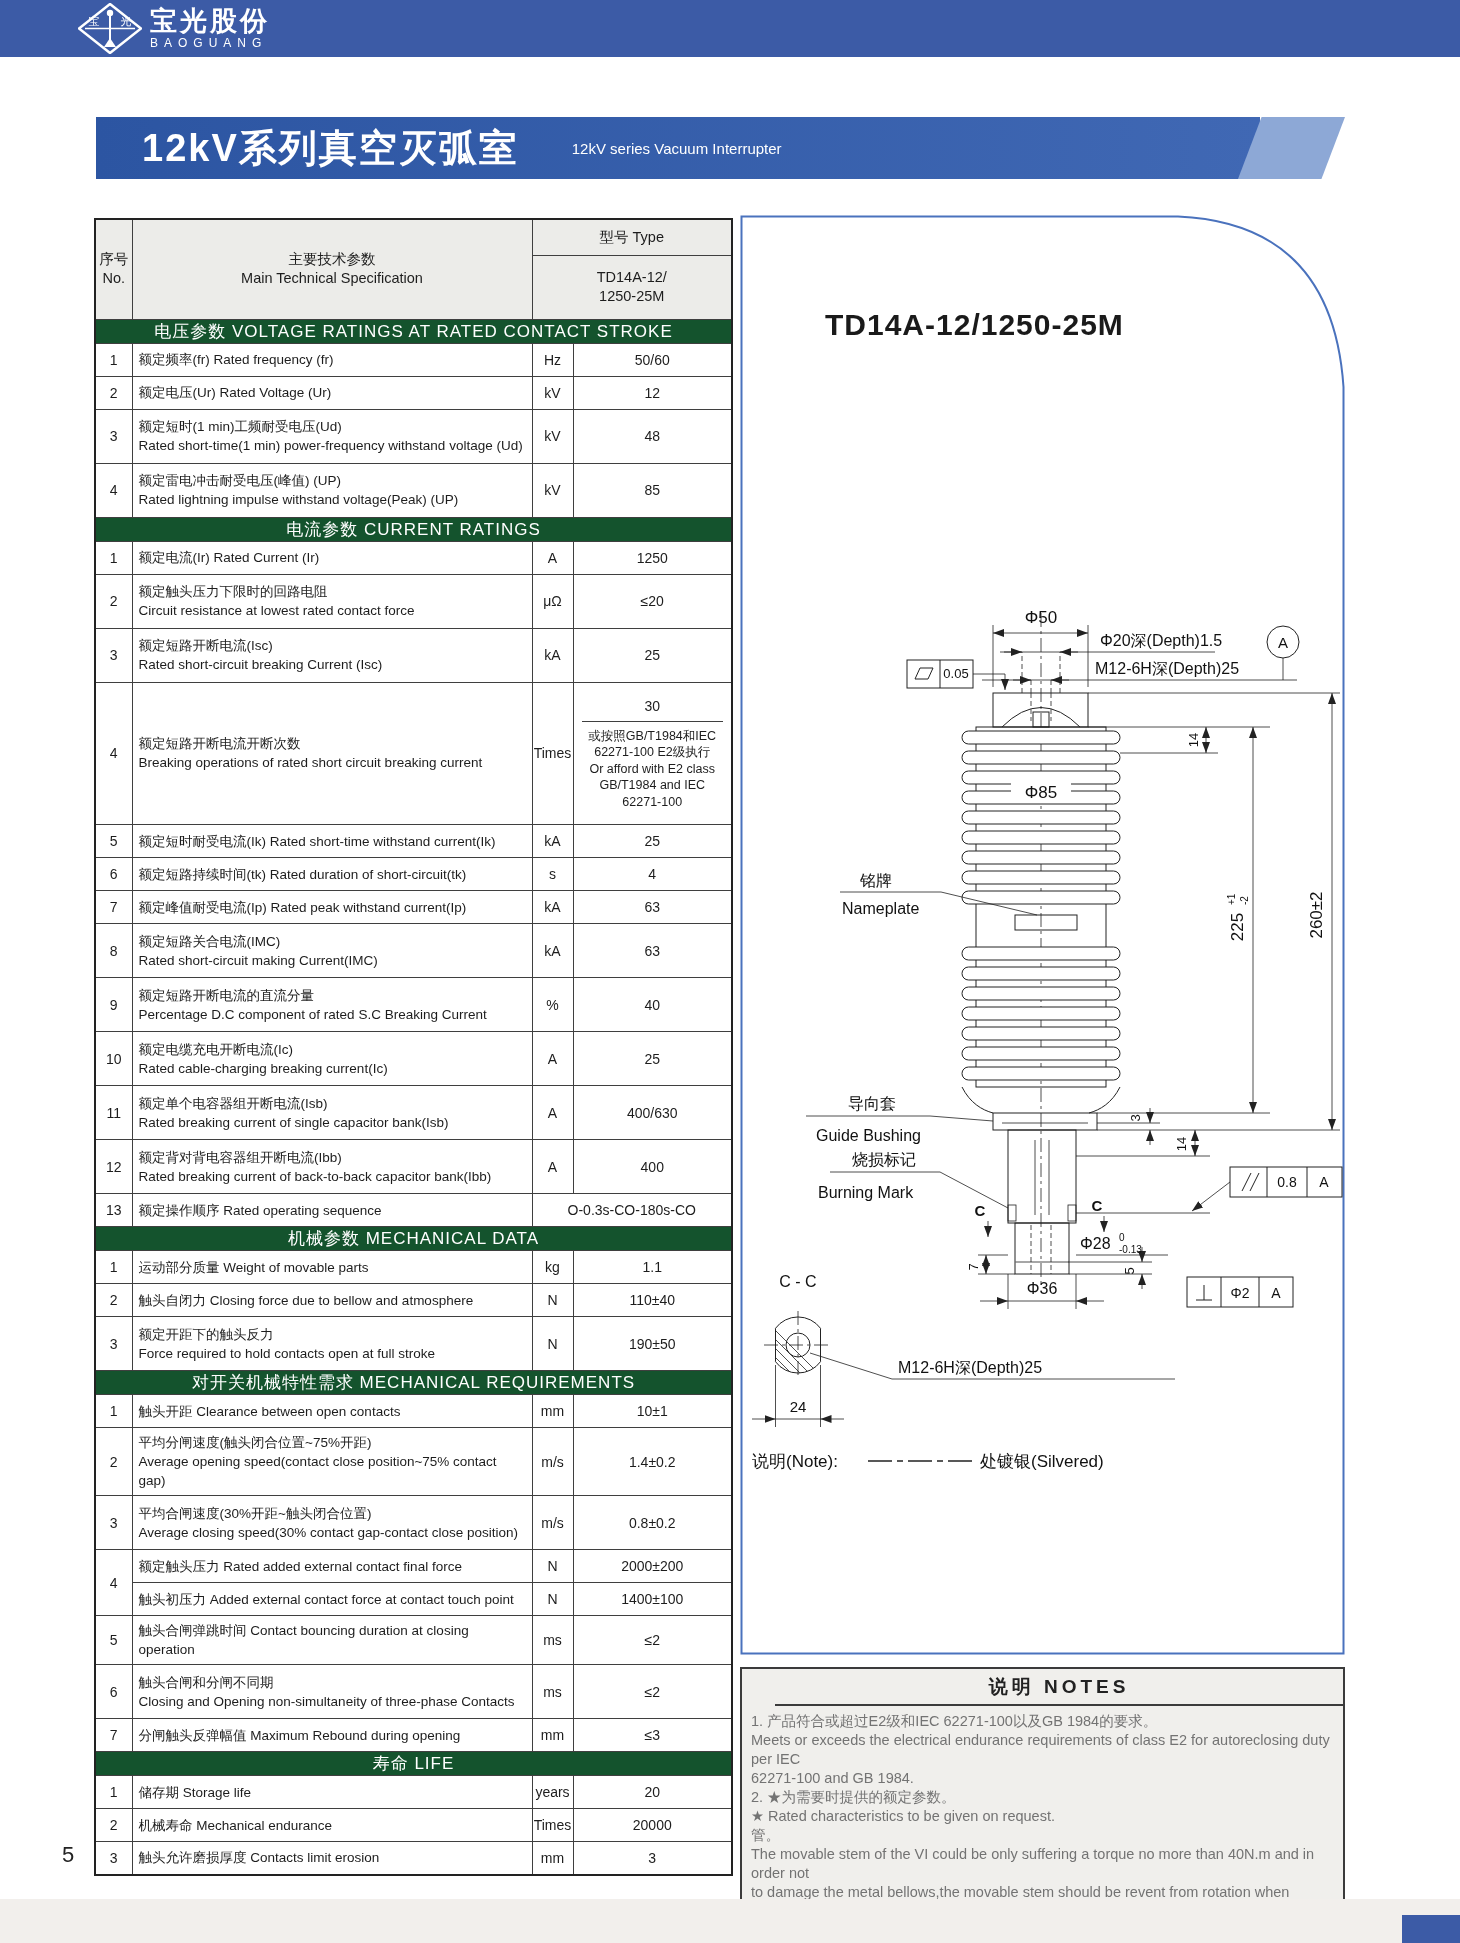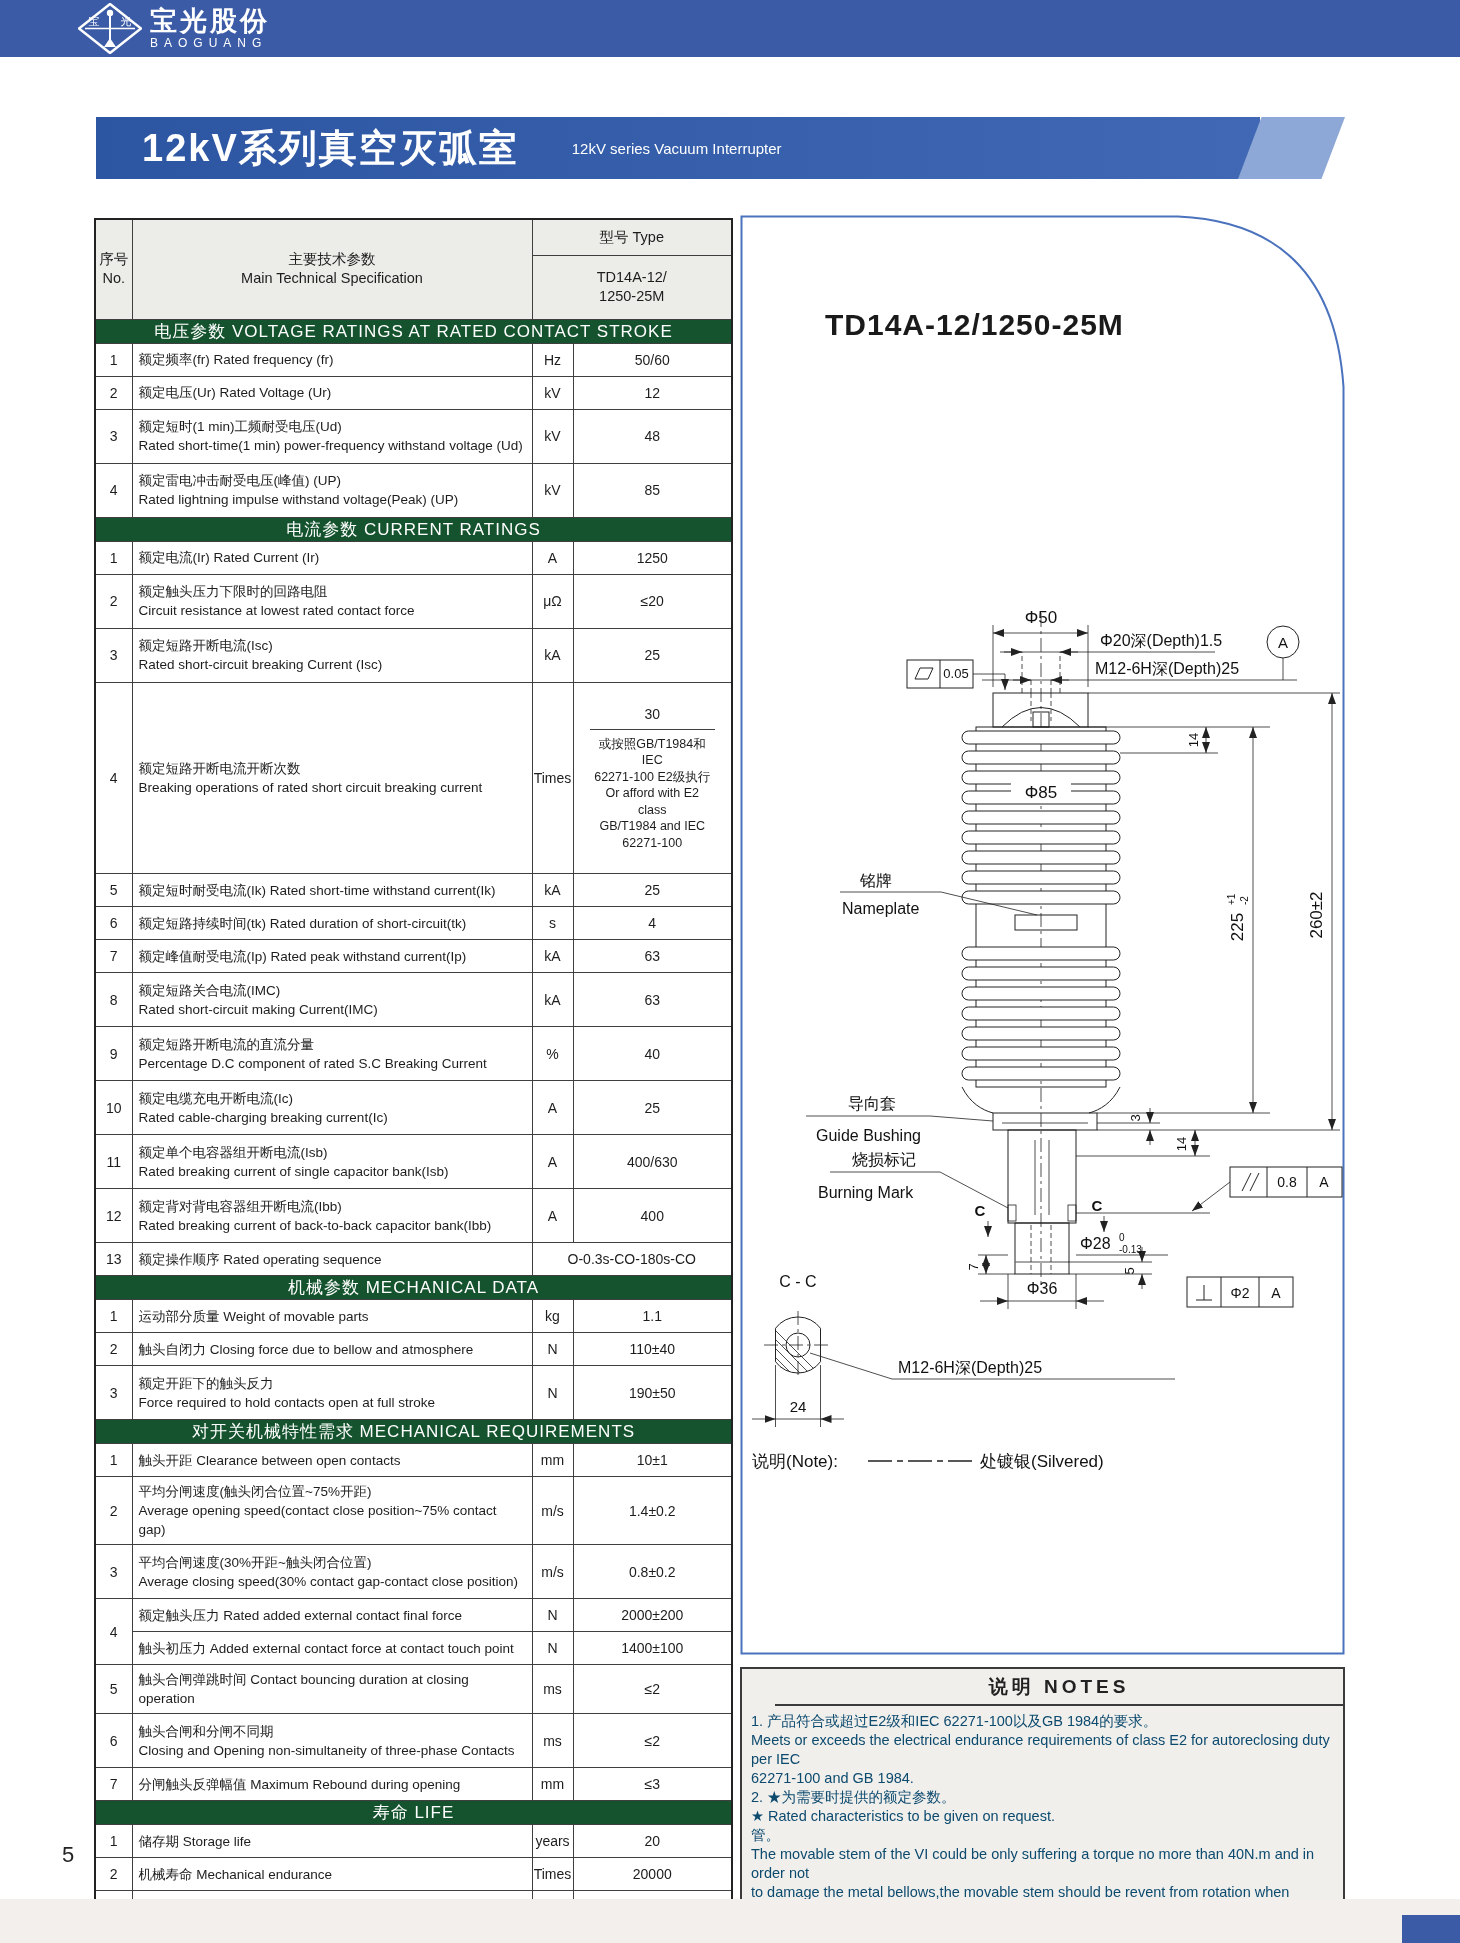--- a/index.html
+++ b/index.html
@@ -29,21 +29,21 @@
   #spec-table td { border:1px solid #3f3f3f; vertical-align:middle; }
   .head-cell { background:#ECECE9; text-align:center; font-size:14.5px; line-height:19px; }
   .sec-bar { background:#14532d; color:#fff; text-align:center; font-size:17px;
              height:23px; letter-spacing:1px; }
   .c-no   { text-align:center; font-size:14px; }
   .c-param{ text-align:left; padding:5px 6px; font-size:13.5px; line-height:19px; }
   .c-unit { text-align:center; font-size:14px; }
   .c-val  { text-align:center; font-size:14px; }
   tr.single { height:33px; }
   tr.double { height:54px; }
-  td.split { padding:16px; }
+  td.split { padding:8px; }
   .vtop { border-bottom:1px solid #3f3f3f; padding:7px 0; font-size:14px; text-align:center; }
   .vbot { padding:6px 2px; font-size:12.5px; line-height:16.5px; text-align:center; }
 
   
   .panel { position:absolute; left:740px; top:215px; width:552px; height:1440px; }
   .panel svg { display:block; }
   .ln   { stroke:#222; fill:none; stroke-width:1; }
   .thin { stroke:#222; fill:none; stroke-width:0.8; }
   .cl   { stroke:#222; fill:none; stroke-width:0.8; stroke-dasharray:14 4 3 4; }
   .hd   { stroke:#222; fill:none; stroke-width:0.8; stroke-dasharray:5 3; }
@@ -51,21 +51,21 @@
   .t16  { font-size:16px; } .t17 { font-size:17px; } .t13 { font-size:13px; }
   .t14  { font-size:14px; } .t10 { font-size:10px; } .t15 { font-size:15px; }
   .dtitle { font-size:30px; font-weight:bold; fill:#1a1a1a; letter-spacing:1px; }
 
   
   .notes { position:absolute; left:740px; top:1667px; width:605px; background:#f0efec;
            border:2px solid #3b3b3b; }
   .notes-title { text-align:center; font-size:19px; font-weight:bold; letter-spacing:4px;
                  padding:5px 0 4px 0; border-bottom:2px solid #3b3b3b; color:#222;margin-left:33px; }
   .notes-body { padding:6px 9px 8px 9px; }
-  .notes-body div { font-size:14.5px; line-height:19px; color:#0c4a6e; }
+  .notes-body div { font-size:14.5px; line-height:19px; color:#737373; }
 
   
   .pagenum { position:absolute; left:62px; top:1842px; font-size:22px; color:#222; }
   .bottomband { position:absolute; left:0; top:1899px; width:1460px; height:44px; background:#f2efec; }
   .bottomblue { position:absolute; left:1402px; top:1915px; width:58px; height:28px; background:#3c5ba6; }
 </style>
 </head>
 <body>
 
 <div class="page">

